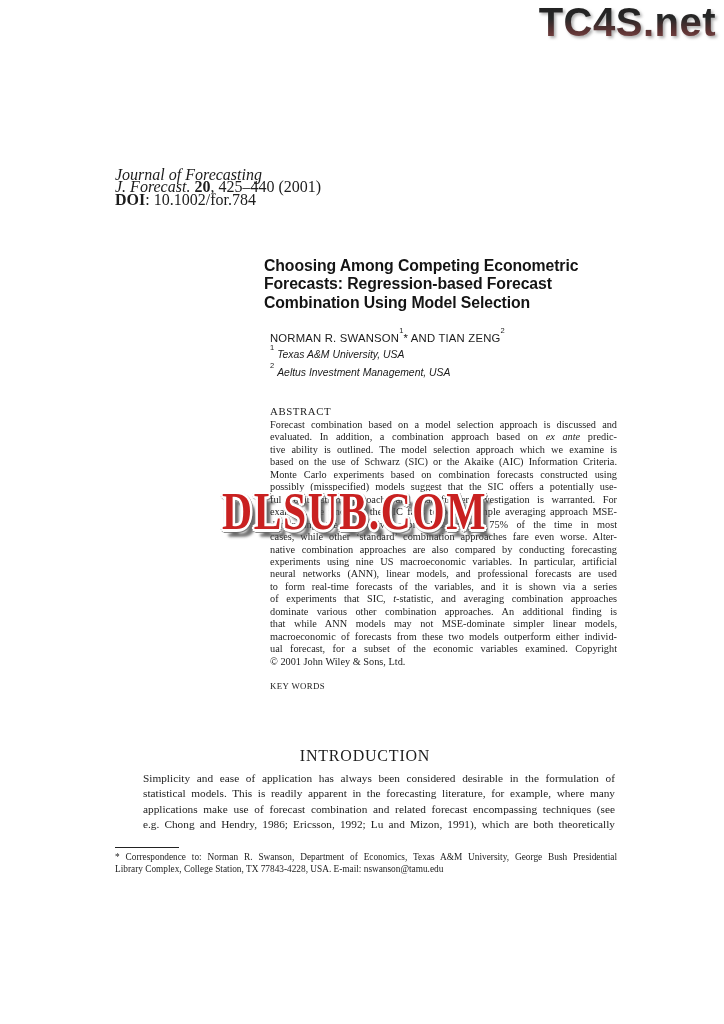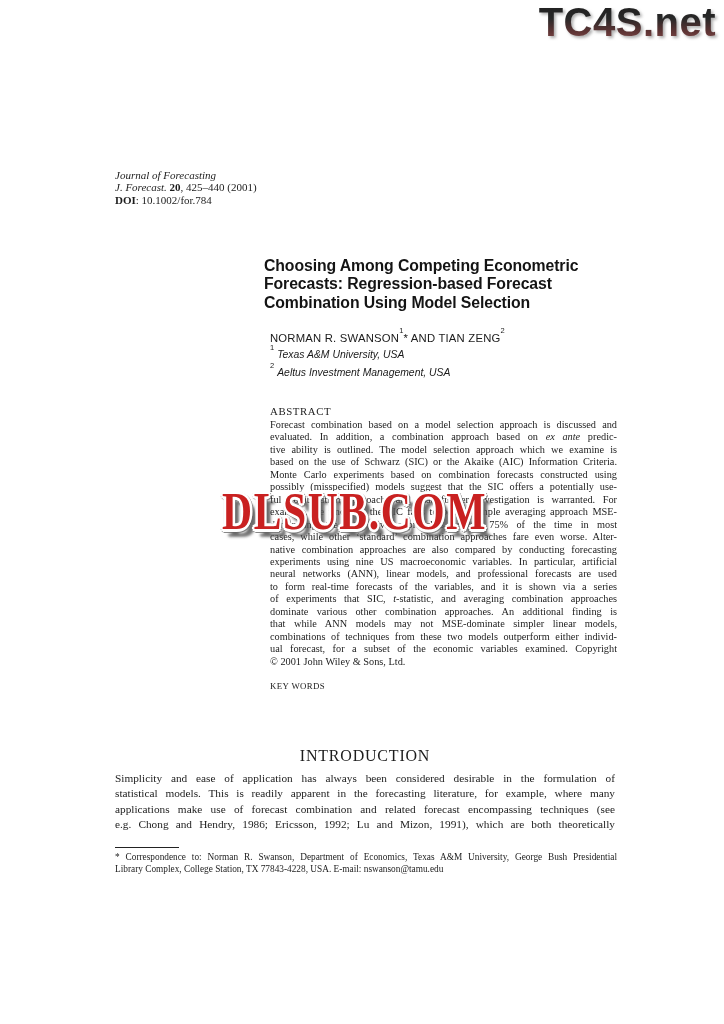--- a/index.html
+++ b/index.html
@@ -1,20 +1,20 @@
 <!DOCTYPE html>
 <html><head>
 <meta charset="utf-8">
 <style>
   html,body{margin:0;padding:0;background:#ffffff;}
   .page{position:relative;width:724px;height:894px;background:#ffffff;overflow:hidden;
         font-family:"Liberation Serif","DejaVu Serif",serif;color:#1c1c1c;}
 
   
-  .journal-info{position:absolute;left:115px;top:169px;font-size:11px;line-height:12.4px;}
+  .journal-info{position:absolute;left:115px;top:169px;font-size:16px;line-height:12.4px;}
   .journal-info .jname{font-style:italic;}
   .journal-info .cit-j{font-style:italic;}
   .journal-info .cit-vol{font-weight:bold;}
   .journal-info .doi-lab{font-weight:bold;}
 
   
   .title{position:absolute;left:264px;top:257px;width:370px;
          font-family:"Liberation Sans","DejaVu Sans",sans-serif;
          font-weight:bold;font-size:15.8px;line-height:18.3px;color:#141414;letter-spacing:-0.1px;}
   .title div{white-space:nowrap;}
@@ -36,21 +36,21 @@
 
   
   .kw{position:absolute;left:270px;top:679px;width:347px;font-size:10.3px;line-height:13px;}
   .kw-label{position:absolute;left:0;top:1px;font-size:8.8px;letter-spacing:0.4px;}
   .kw-lines{margin-left:57px;}
 
   
   .intro-head{position:absolute;left:115px;top:747px;width:500px;text-align:center;
               font-size:16px;letter-spacing:0.8px;}
   .intro{position:absolute;left:115px;top:771px;width:500px;font-size:11.3px;line-height:15.4px;}
-  .intro-line{text-align:justify;text-align-last:justify;}
+  .intro-line{text-align:justify;text-align-last:justify;margin-left:28px;}
 
   
   .fn-rule{position:absolute;left:115px;top:847px;width:64px;border-top:1px solid #222;}
   .fn{position:absolute;left:115px;top:851px;width:502px;font-size:9.3px;line-height:12.2px;}
   .fn-line{text-align:justify;text-align-last:justify;}
   .fn .fn-line:last-child{text-align-last:left;}
   .copyright{position:absolute;left:115px;top:888px;font-size:10.6px;margin-top:8px;}
 
   
   .wm-tc4s{position:absolute;top:0px;right:8px;
@@ -121,21 +121,21 @@
       <div class="abs-line">example, we find that the SIC fails to beat a simple averaging approach MSE-</div>
       <div class="abs-line">dominating the alternative approaches around 75% of the time in most</div>
       <div class="abs-line">cases, while other ‘standard’ combination approaches fare even worse. Alter-</div>
       <div class="abs-line">native combination approaches are also compared by conducting forecasting</div>
       <div class="abs-line">experiments using nine US macroeconomic variables. In particular, artificial</div>
       <div class="abs-line">neural networks (ANN), linear models, and professional forecasts are used</div>
       <div class="abs-line">to form real-time forecasts of the variables, and it is shown via a series</div>
       <div class="abs-line">of experiments that SIC, <i>t</i>-statistic, and averaging combination approaches</div>
       <div class="abs-line">dominate various other combination approaches. An additional finding is</div>
       <div class="abs-line">that while ANN models may not MSE-dominate simpler linear models,</div>
-      <div class="abs-line">combinations of techniques from these two models outperform either individ-</div>
+      <div class="abs-line">macroeconomic of forecasts from these two models outperform either individ-</div>
       <div class="abs-line">ual forecast, for a subset of the economic variables examined. Copyright</div>
       <div class="abs-line">© 2001 John Wiley &amp; Sons, Ltd.</div>
     </div>
 
   <div class="kw">
     <span class="kw-label">KEY WORDS</span>
   </div>
 
   <div class="intro-head">INTRODUCTION</div>
 

